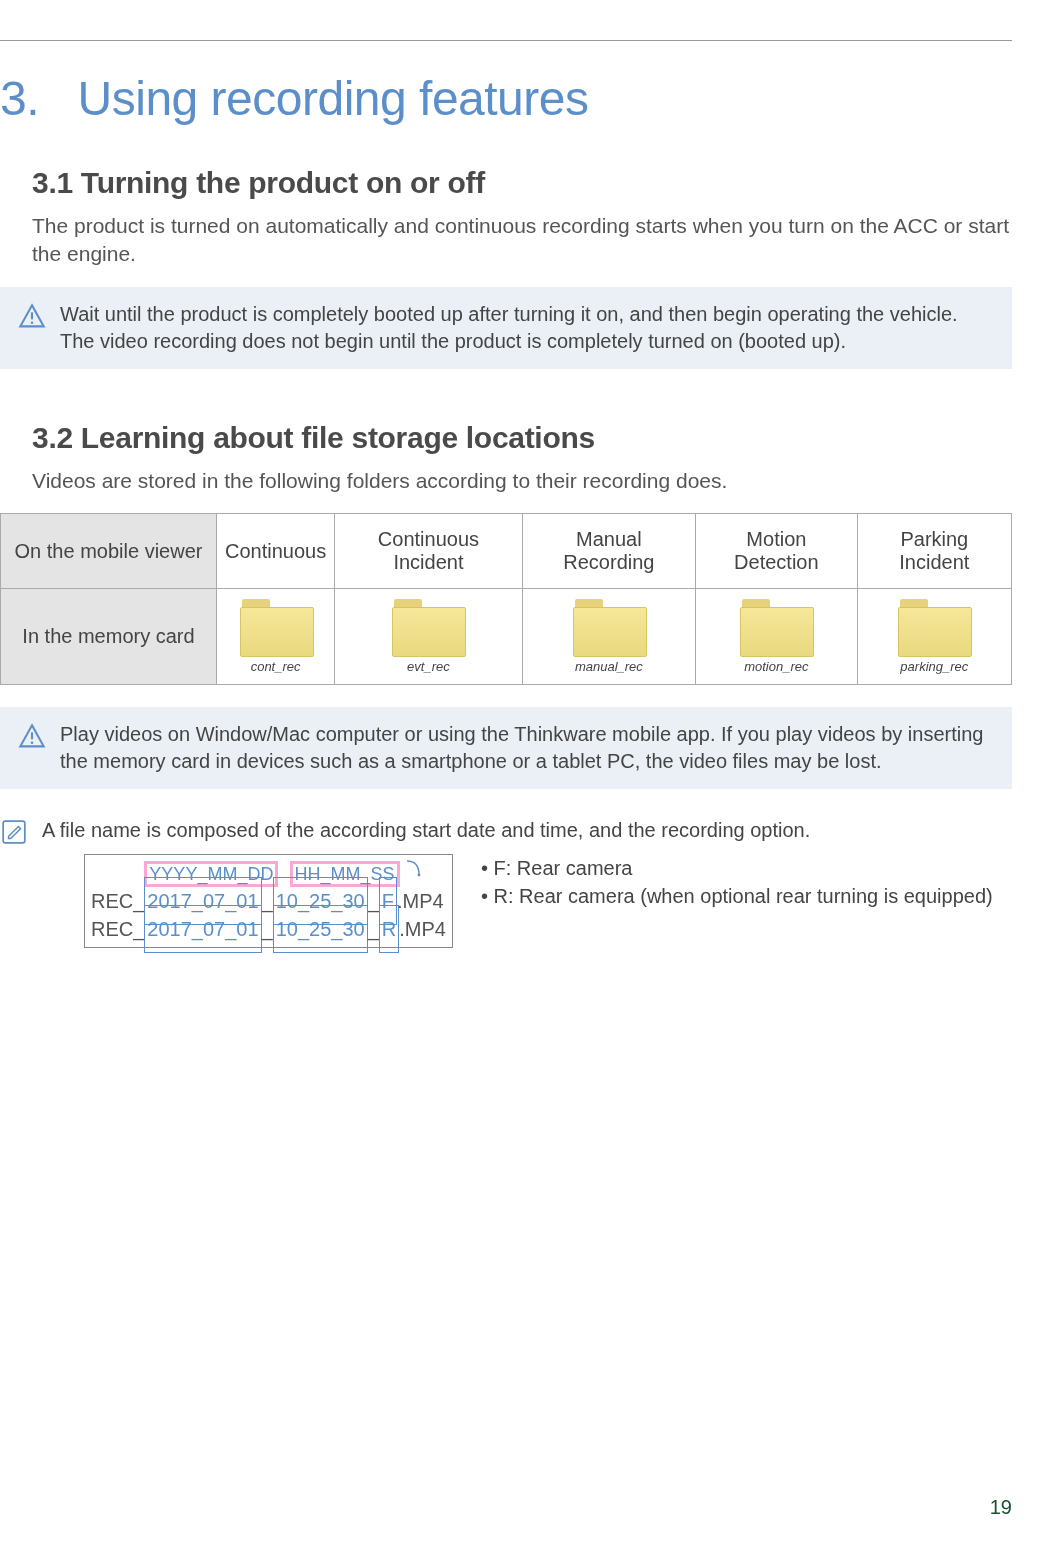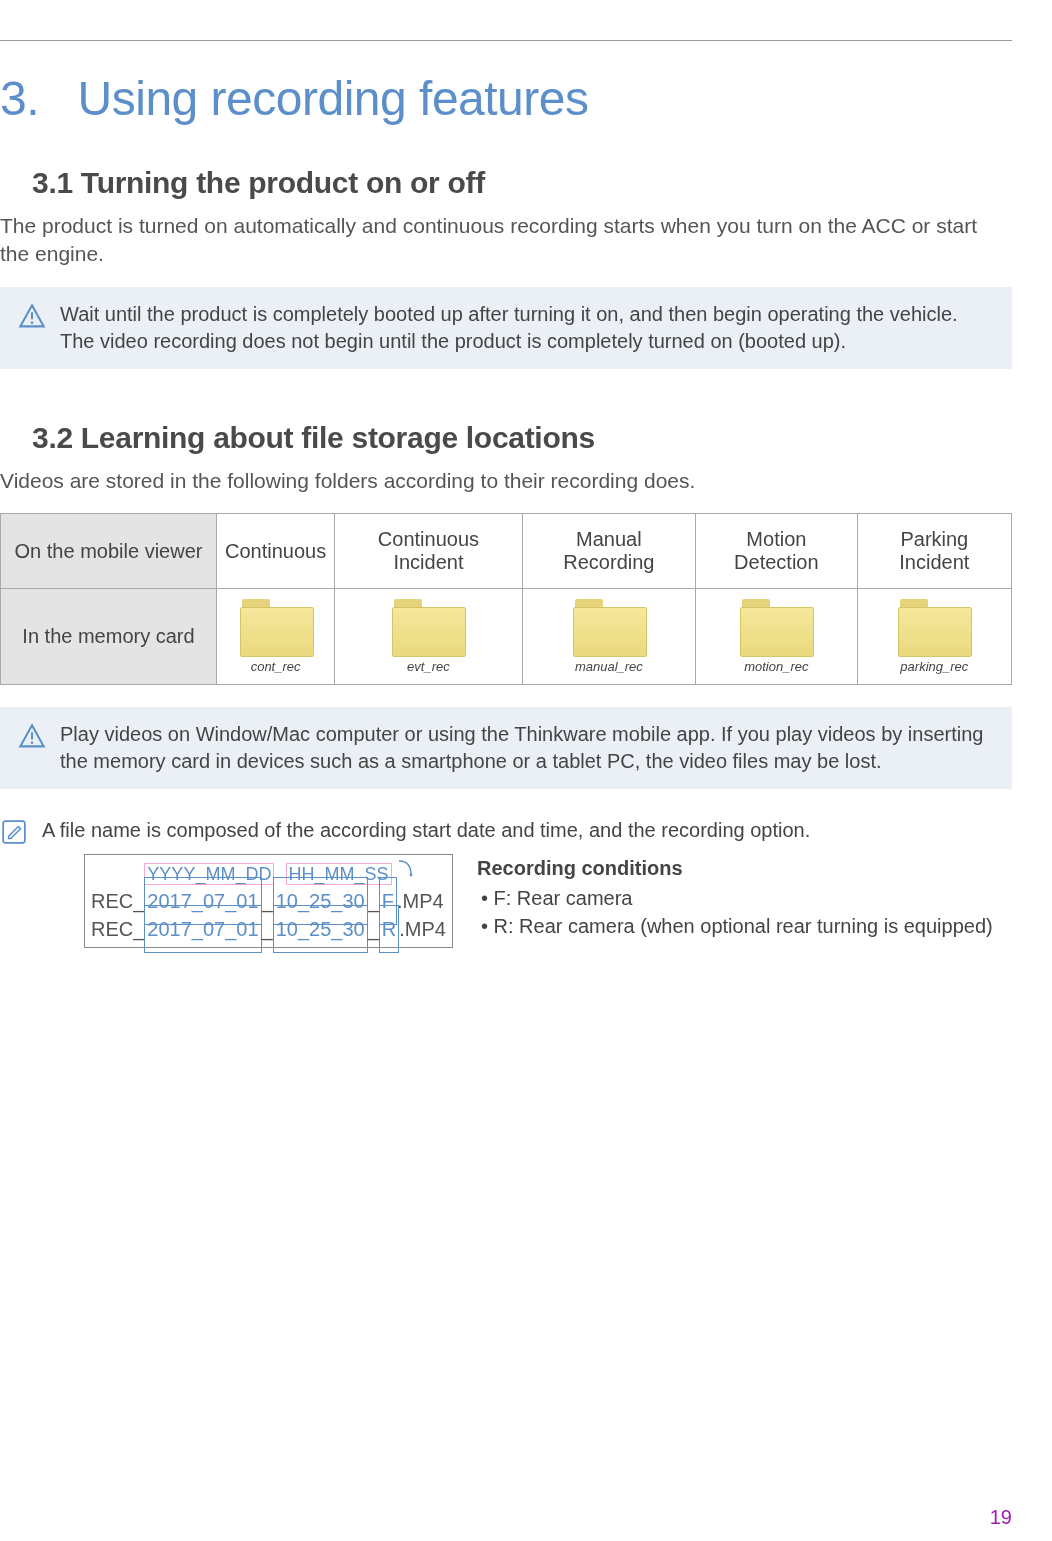--- a/index.html
+++ b/index.html
@@ -31,20 +31,21 @@
       color: #4a4a4a;
       margin-bottom: 12px;
       letter-spacing: -0.3px;
       padding-left: 32px;
     }
     .body-text {
       font-size: 21px;
       color: #555;
       line-height: 1.35;
       margin-bottom: 18px;
+      padding-left: 32px;
     }
     .callout {
       background: #eaf0f5;
       padding: 14px 18px 14px 18px;
       display: flex;
       gap: 14px;
       margin-bottom: 28px;
     }
     .callout-icon {
       flex: 0 0 28px;
@@ -128,36 +129,36 @@
     }
     .filename-table {
       border: 1px solid #888;
       padding: 4px 6px;
       font-size: 20px;
       color: #555;
       line-height: 1.4;
     }
     .fn-part { display: inline-block; }
     .fn-blue { border: 1px solid #5c8fc9; color: #5c8fc9; padding: 12px 2px; }
-    .fn-blue-top { border: 1px solid #f9a8d4; color: #5c8fc9; padding: 0 2px; font-size: 18px; }
+    .fn-blue-top { border: 3px solid #f9a8d4; color: #5c8fc9; padding: 0 2px; font-size: 18px; }
     .filename-row { white-space: nowrap; }
     .recording-conditions {
       font-size: 20px;
       color: #444;
       line-height: 1.4;
     }
     .recording-conditions .title { font-weight: bold; margin-bottom: 2px; }
     .recording-conditions ul { list-style: none; }
     .recording-conditions li { padding-left: 14px; text-indent: -10px; }
     .page-number {
       position: absolute;
-      bottom: 12px;
+      bottom: 22px;
       right: 40px;
       font-size: 20px;
-      color: #a21caf;
+      color: #14532d;
     }
     .gap { height: 24px; }
     .callout-group { margin-bottom: 0; }
     .note-icon-pencil {
       flex: 0 0 28px;
       height: 26px;
       margin-top: 2px;
     }
     .arrow-curve {
       display: inline-block;
@@ -267,21 +268,20 @@
             </svg>
         </div>
         <div class="filename-row">
           <span class="fn-part">REC_</span><span class="fn-blue">2017_07_01</span><span class="fn-part">_</span><span class="fn-blue">10_25_30</span><span class="fn-part">_</span><span class="fn-blue">F</span><span class="fn-part">.MP4</span>
         </div>
         <div class="filename-row">
           <span class="fn-part">REC_</span><span class="fn-blue">2017_07_01</span><span class="fn-part">_</span><span class="fn-blue">10_25_30</span><span class="fn-part">_</span><span class="fn-blue">R</span><span class="fn-part">.MP4</span>
         </div>
       </div>
       <div class="recording-conditions">
-        <div class="title">Recording conditions</div>
         <ul>
           <li>• F: Rear camera</li>
           <li>• R: Rear camera (when optional rear turning is equipped)</li>
         </ul>
       </div>
     </div>
   </div>
 </div>
 
 <div class="page-number">19</div>

